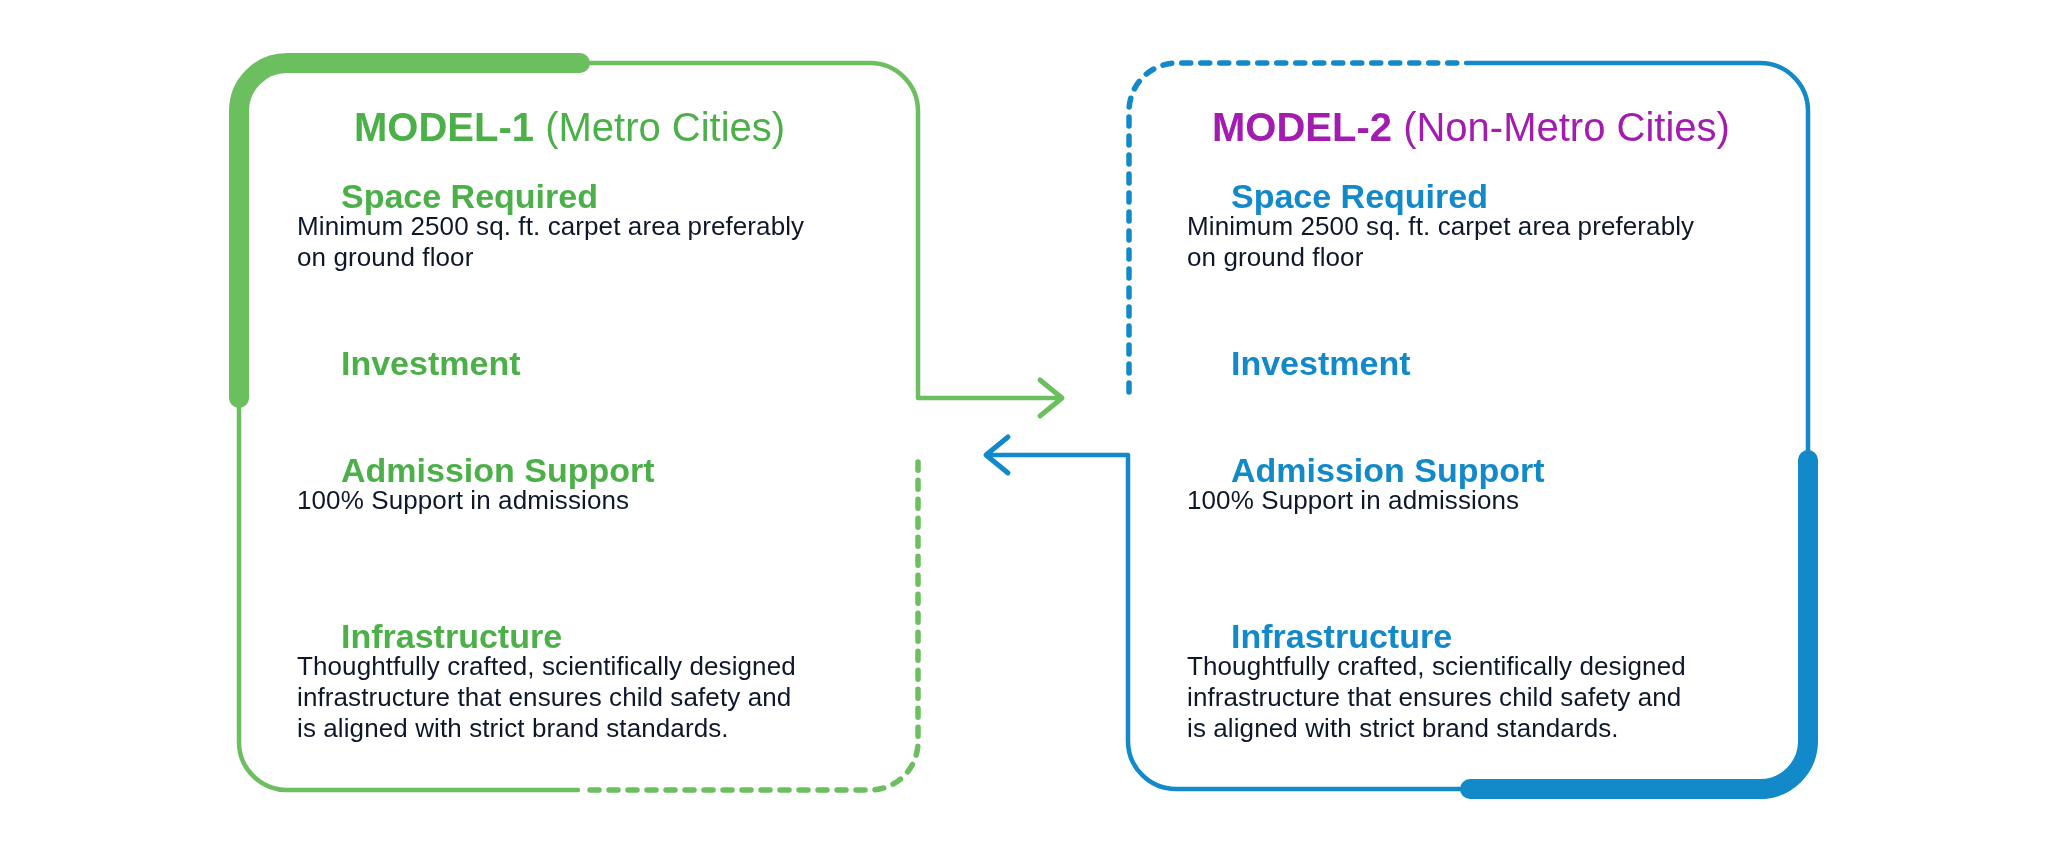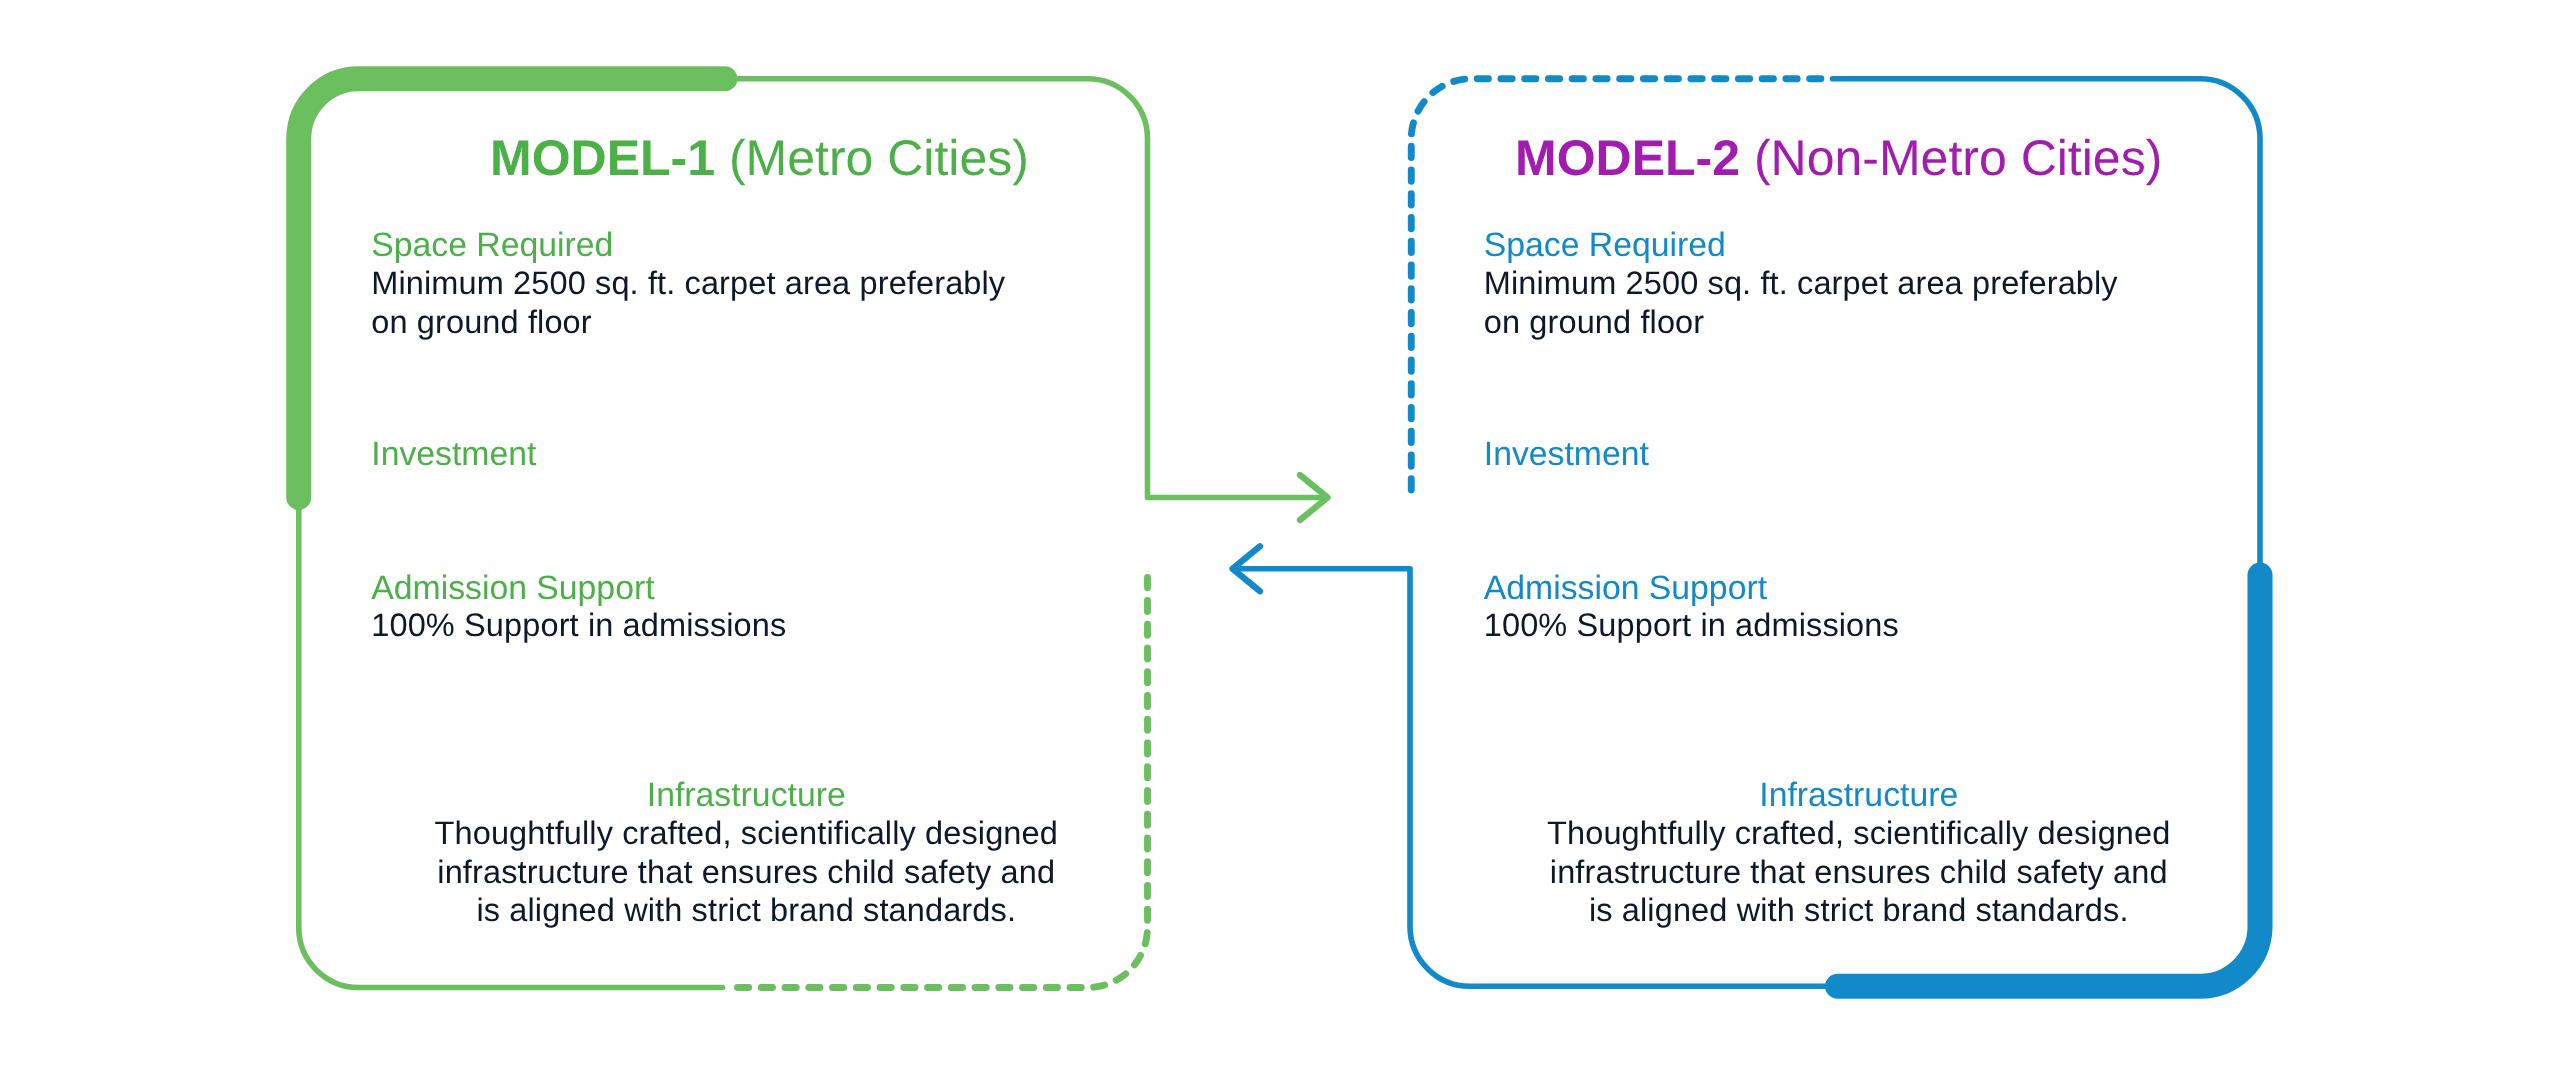--- a/index.html
+++ b/index.html
@@ -1,30 +1,30 @@
 <!DOCTYPE html>
 <html><head>
 <meta charset="utf-8">
 <style>
   html, body { margin:0; padding:0; background:#ffffff; }
   body { width:2048px; height:853px; position:relative; overflow:hidden;
          font-family:"Liberation Sans", sans-serif; }
   svg.frame { position:absolute; left:0; top:0; width:2048px; height:853px; }
   .title { position:absolute; top:104px; font-size:40px; line-height:46px; white-space:nowrap; }
   .title .bold { font-weight:bold; }
-  .title.green { left:392px; color:#4cb049; }
+  .title.green { left:354px; color:#4cb049; }
   .title.blue { left:1212px; color:#a21caf; }
   .sec { position:absolute; }
-  .sec .h { font-weight:normal; font-size:27px; line-height:30px; }
+  .sec .h { font-weight:bold; font-size:34px; line-height:30px;margin-left:44px; }
   .sec .b { font-size:26px; line-height:31px; color:#0f172a; white-space:pre-line; letter-spacing:0.1px; }
   .col-green .h { color:#4cb049; }
   .col-blue .h { color:#1289c9; }
   .col-green .sec { left:297px; width:600px; }
   .col-blue .sec { left:1187px; width:600px; }
-  .s1 { top:181px; } .s2 { top:348px; } .s3 { top:455px; } .s4 { top:621px;text-align:center; }
+  .s1 { top:181px; } .s2 { top:348px; } .s3 { top:455px; } .s4 { top:621px; }
 </style>
 </head>
 <body>
 
 <svg class="frame" viewBox="0 0 2048 853" xmlns="http://www.w3.org/2000/svg" fill="none" stroke-linecap="round" stroke-linejoin="round">
 
   <g stroke="#6cbf5f">
 
     <path d="M239 398 L239 111 A48 48 0 0 1 287 63 L580 63" stroke-width="20"></path>
 

